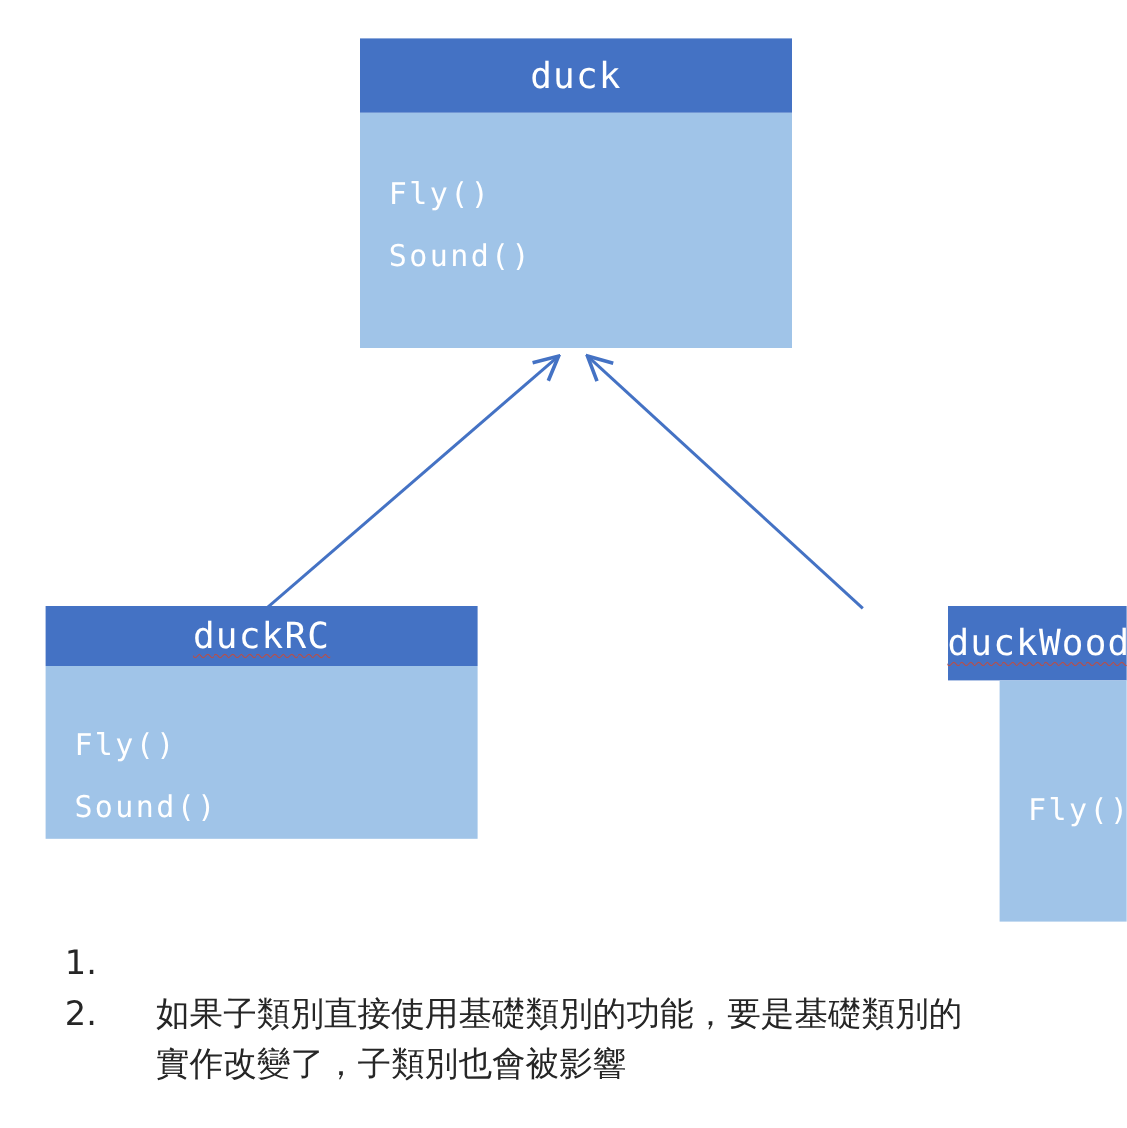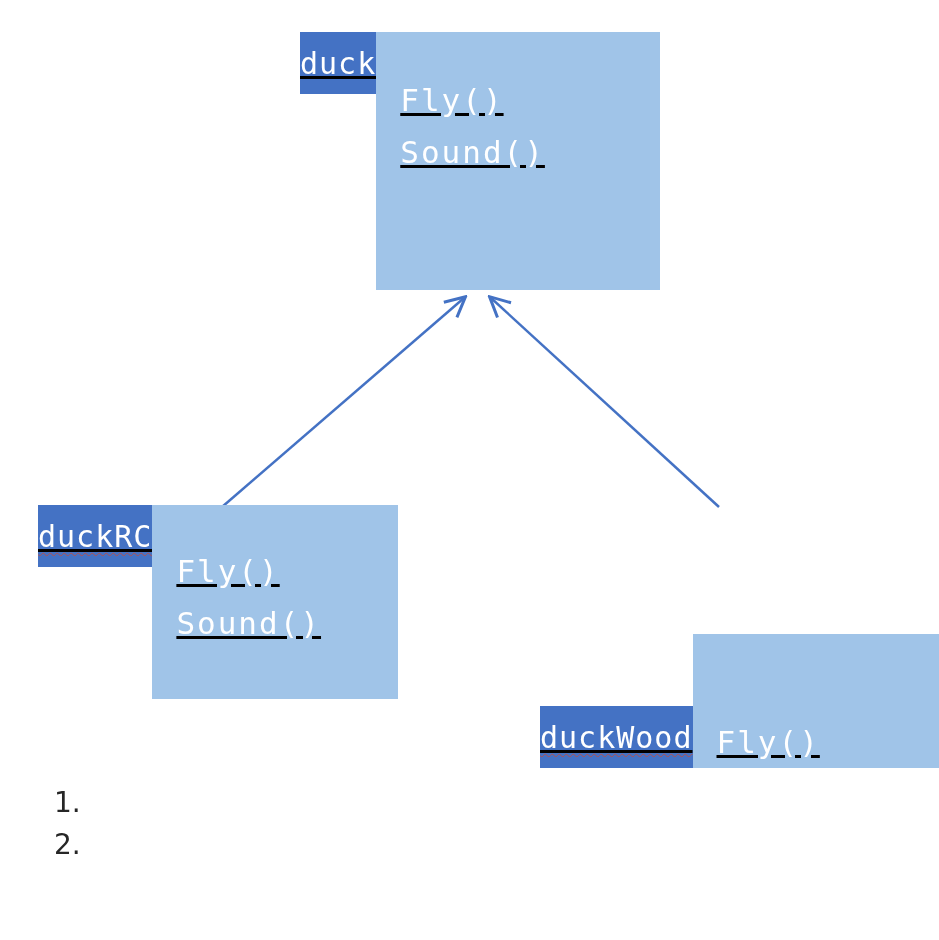--- a/index.html
+++ b/index.html
@@ -16,23 +16,22 @@
     overflow:hidden;
     font-family:"DejaVu Sans", sans-serif;
   }
   .arrows{
     position:absolute;left:0;top:0;
     pointer-events:none;
   }
   .class-box{
     position:absolute;
     display:flex;
-    flex-direction:row;
+    flex-direction:column;
     box-sizing:border-box;
-    text-decoration:underline;
   }
   .class-header{
     height:62px;
     background:var(--header-blue);
     color:var(--box-text);
     display:flex;
     align-items:center;
     justify-content:center;
     font-family:"DejaVu Sans Mono", monospace;
     font-size:30px;
@@ -42,21 +41,21 @@
   .class-title.underlined{
     text-decoration:underline wavy #b2504e;
     text-decoration-thickness:1px;
     text-underline-offset:5px;
   }
   .class-body{
     flex:1;
     background:var(--body-blue);
     color:var(--box-text);
     font-family:"DejaVu Sans Mono", monospace;
-    font-size:31px;
+    font-size:25px;
     letter-spacing:2px;
     padding-left:24px;
     box-sizing:border-box;
   }
   .method{line-height:52px;white-space:nowrap;}
   .notes{
     position:absolute;
     left:50px;top:782px;
     width:840px;
     color:#262626;
@@ -115,16 +114,17 @@
       <div class="method">Fly()</div>
     </div>
   </div>
 
   <div class="notes">
     <div class="note">
       <span class="note-num">1.</span>
     </div>
     <div class="note">
       <span class="note-num">2.</span>
+      <span class="note-text">如果子類別直接使用基礎類別的功能，要是基礎類別的實作改變了，子類別也會被影響</span>
     </div>
   </div>
 
 </div>
 
 </body></html>

